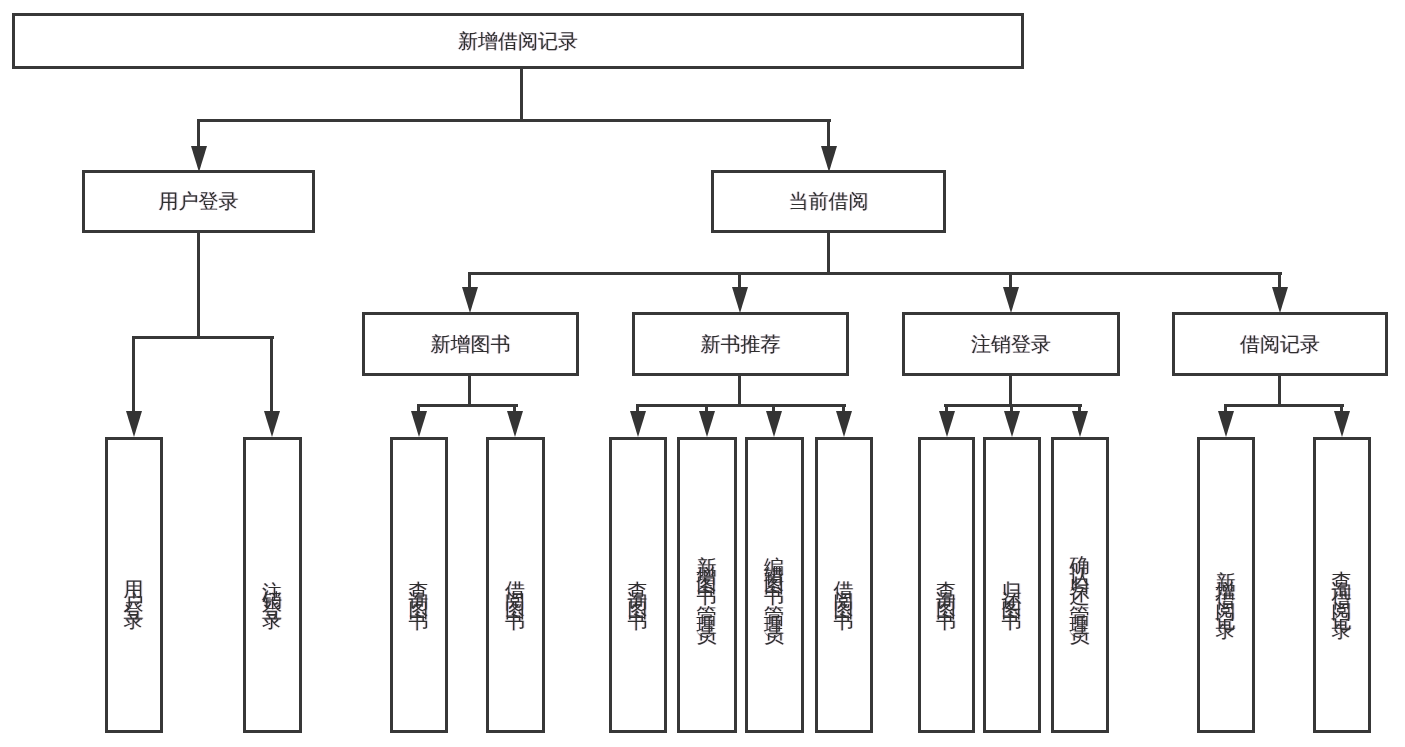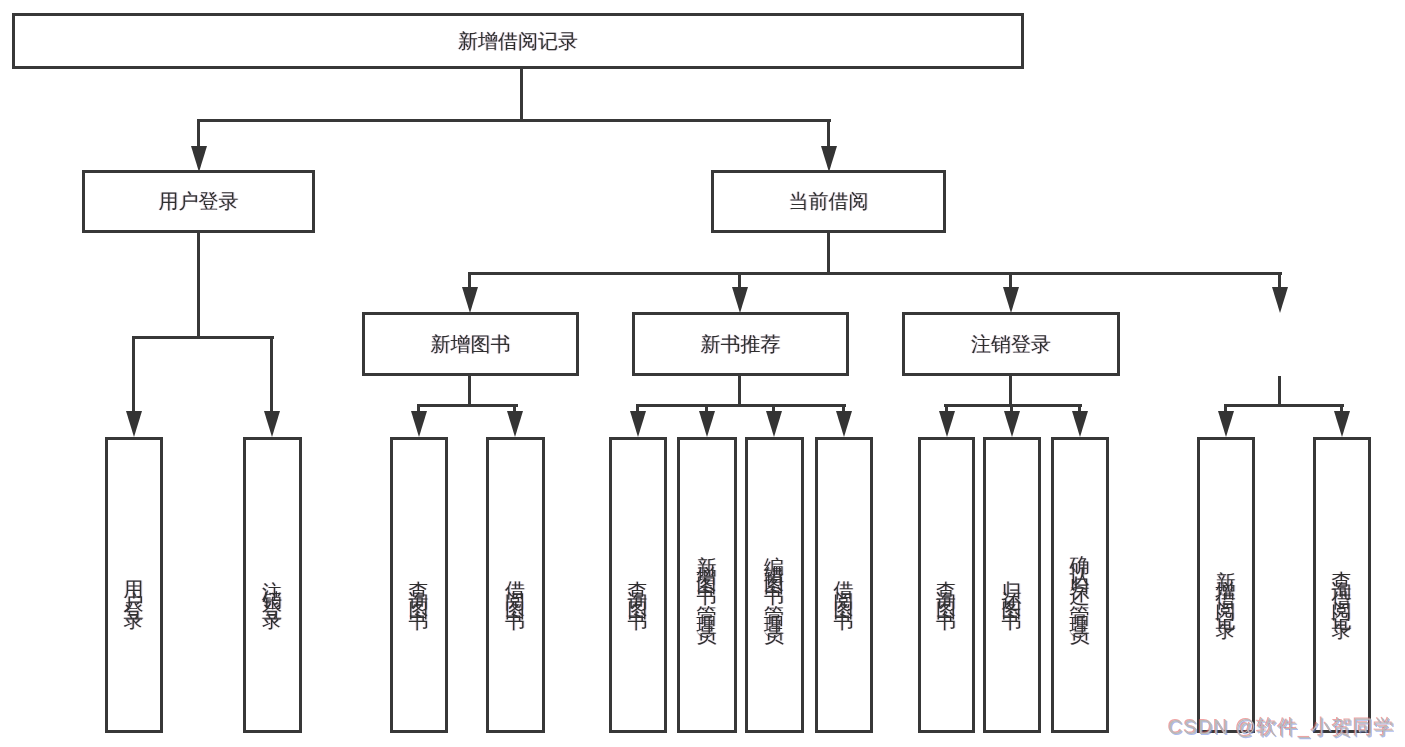--- a/index.html
+++ b/index.html
@@ -39,20 +39,21 @@
 <div class="stage">
 
   <div class="box" style="left:12px;top:13px;width:1012px;height:56px">新增借阅记录</div>
 
   <div class="box" style="left:82px;top:170px;width:233px;height:63px">用户登录</div>
   <div class="box" style="left:711px;top:170px;width:235px;height:63px">当前借阅</div>
 
   <div class="box" style="left:362px;top:312px;width:217px;height:64px">新增图书</div>
   <div class="box" style="left:632px;top:312px;width:217px;height:64px">新书推荐</div>
   <div class="box" style="left:902px;top:312px;width:218px;height:64px">注销登录</div>
+  <div class="box" style="left:1172px;top:312px;width:216px;height:64px">借阅记录</div>
 
   <div class="box leaf" style="left:105px;width:58px">用户登录</div>
   <div class="box leaf" style="left:243px;width:59px">注销登录</div>
 
   <div class="box leaf" style="left:390px;width:58px">查询图书</div>
   <div class="box leaf" style="left:486px;width:59px">借阅图书</div>
 
   <div class="box leaf" style="left:609px;width:58px">查询图书</div>
   <div class="box leaf" style="left:677px;width:60px">新增图书（管理员）</div>
   <div class="box leaf" style="left:745px;width:59px">编辑图书（管理员）</div>
@@ -117,15 +118,14 @@
   <div class="arrow" style="left:1004px;top:411px"></div>
   <div class="arrow" style="left:1072px;top:411px"></div>
 
   <div class="v" style="left:1278px;top:376px;height:31px"></div>
   <div class="h" style="left:1224px;top:404px;width:120px"></div>
   <div class="v" style="left:1224px;top:404px;height:10px"></div>
   <div class="v" style="left:1340px;top:404px;height:10px"></div>
   <div class="arrow" style="left:1218px;top:411px"></div>
   <div class="arrow" style="left:1334px;top:411px"></div>
 
-  <div class="watermark">CSDN @软件_小贺同学</div>
 
 </div>
 
 </body></html>

